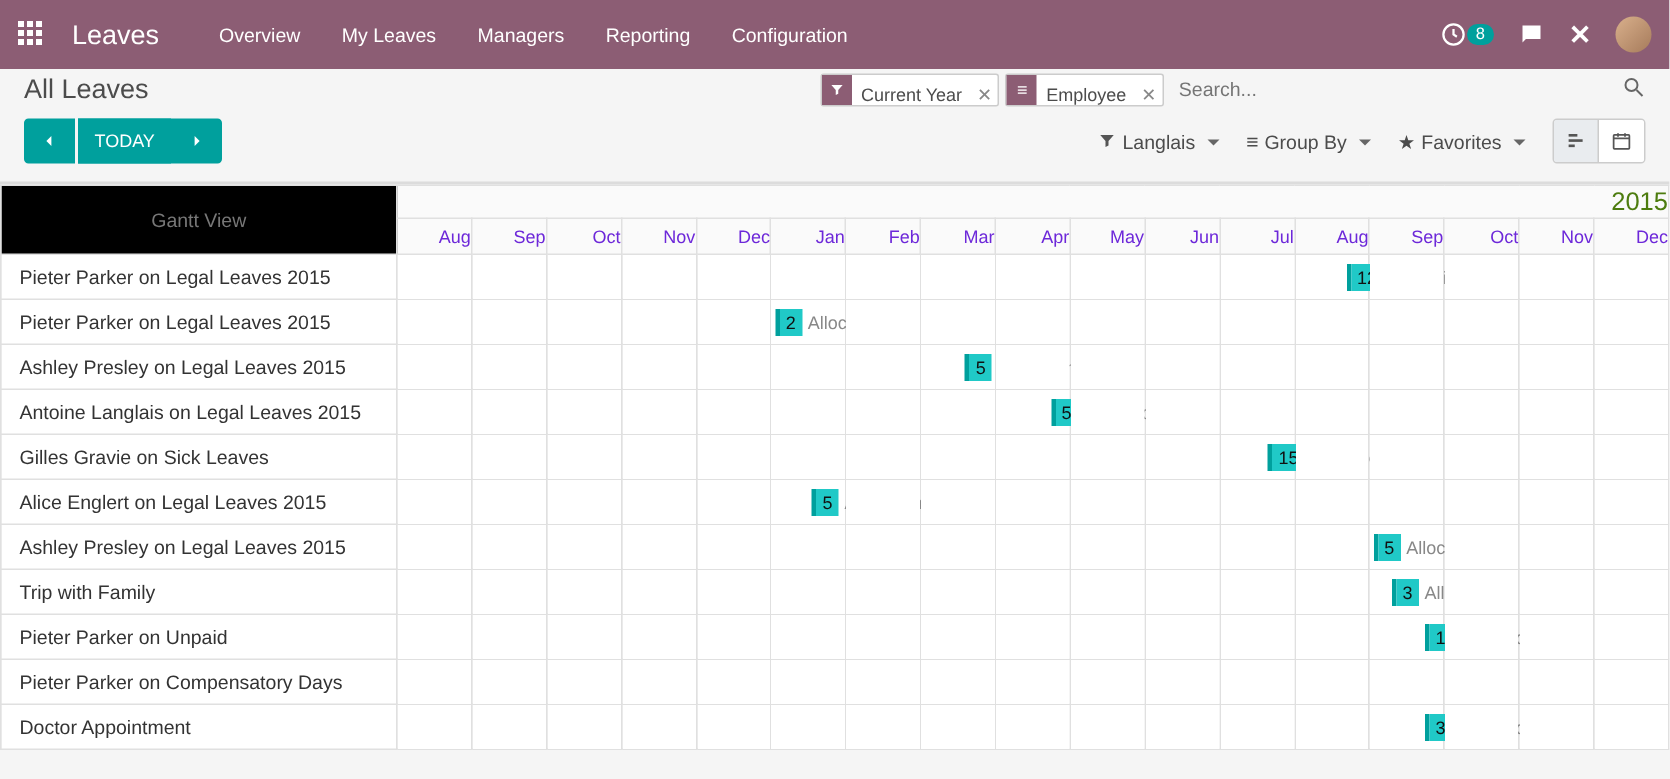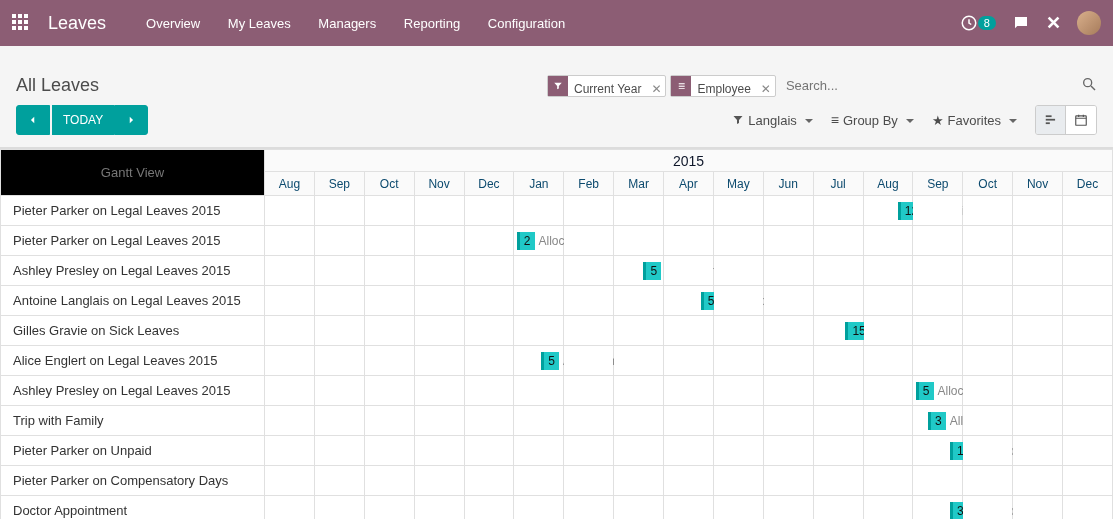--- a/index.html
+++ b/index.html
@@ -11,21 +11,21 @@
 .topbar .apps-icon span { background: #fff; width: 4px; height: 4px; }
 .topbar .app-title { font-size: 18px; font-weight: 500; margin-right: 40px; }
 .topbar .nav a { color: #fff; text-decoration: none; margin-right: 24px; font-size: 13px; }
 .topbar .right { margin-left: auto; display: flex; align-items: center; gap: 16px; }
 .topbar .badge { background: #00a09d; border-radius: 10px; padding: 1px 6px; font-size: 11px; }
 .topbar .icon-btn { display: flex; align-items: center; cursor: pointer; }
 .topbar svg { width: 18px; height: 18px; fill: #fff; }
 .topbar .avatar { width: 24px; height: 24px; border-radius: 50%; background: linear-gradient(135deg,#d9b08c,#a67b5b); }
 
 
-.header-row { display: flex; align-items: center; padding: 28px 16px 0 16px; gap: 16px; }
+.header-row { display: flex; align-items: center; padding: 2px 16px 0 16px; gap: 16px; }
 .page-title { font-size: 18px; color: #4c4c4c; font-weight: 400; }
 
 .search-section { margin-left: auto; display: flex; align-items: center; flex: 1; max-width: 550px; }
 .facet { display: inline-flex; align-items: flex-end; height: 22px; border: 1px solid #ccc; border-radius: 2px; margin-right: 4px; background: #fff; font-size: 12px;}
 .facet .facet-icon { background: #8c5d74; color: #fff; width: 20px; height: 100%; display: flex; align-items: center; justify-content: center; font-size: 11px;}
 .facet .facet-label { padding: 0 6px; color: #4c4c4c; }
 .facet .facet-remove { padding: 0 4px; color: #888; cursor: pointer; font-size: 12px;}
 .search-input { border: none; outline: none; flex: 1; padding: 4px 6px; background: transparent; font-size: 13px; color: #666; }
 .search-glass { margin-left: auto; }
 
@@ -47,22 +47,22 @@
 .view-switch { display: inline-flex; border: 1px solid #ccc; border-radius: 3px; overflow: hidden; }
 .view-switch .vbtn { width: 30px; height: 28px; display: flex; align-items: center; justify-content: center; background: #fff; cursor: pointer; border-right: 1px solid #ccc;}
 .view-switch .vbtn:last-child { border-right: none; }
 .view-switch .vbtn.active { background: #e9ecef; }
 
 
 .gantt { border-top: 1px solid #dcdcdc; }
 .gantt table { width: 100%; border-collapse: collapse; table-layout: fixed; }
 .gantt th, .gantt td { border: 1px solid #e0e0e0; font-weight: normal; }
 .gantt th.sidehead { width: 264px; background: #000000; color: #777; font-size: 13px; vertical-align: middle;}
-.gantt th.yearhead { background: #fafafa; color: #0f172a; font-size: 14px; height: 22px; text-align: center;}
-.gantt th.month { background: #fafafa; color: #0c4a6e; font-size: 12px; height: 24px; text-align: center; }
+.gantt th.yearhead { background: #fafafa; color: #4d7c0f; font-size: 17px; height: 22px; text-align: right;}
+.gantt th.month { background: #fafafa; color: #6d28d9; font-size: 12px; height: 24px; text-align: right; }
 .gantt td.rowlabel { padding: 6px 8px 6px 12px; font-size: 13px; color: #333; height: 30px; white-space: nowrap; overflow: hidden; text-overflow: ellipsis; background: #fff;}
 .gantt td.cell { position: relative; height: 30px; padding: 0; background: #fff;}
 .bar { position: absolute; top: 6px; height: 18px; background: #20c9c7; border-left: 3px solid #00a09d; display: flex; align-items: center; }
 .bar .value { background: #20c9c7; color: #111; font-size: 12px; padding: 0 4px; line-height: 18px; }
 .bar .alloc { color: #888; font-size: 12px; margin-left: 4px; white-space: nowrap; }
 .bar.tiny { width: 6px; }
 .bar.small { width: 12px; }
 .bar.med { width: 22px; }
 
 #gantt-container { overflow-x: hidden; }

